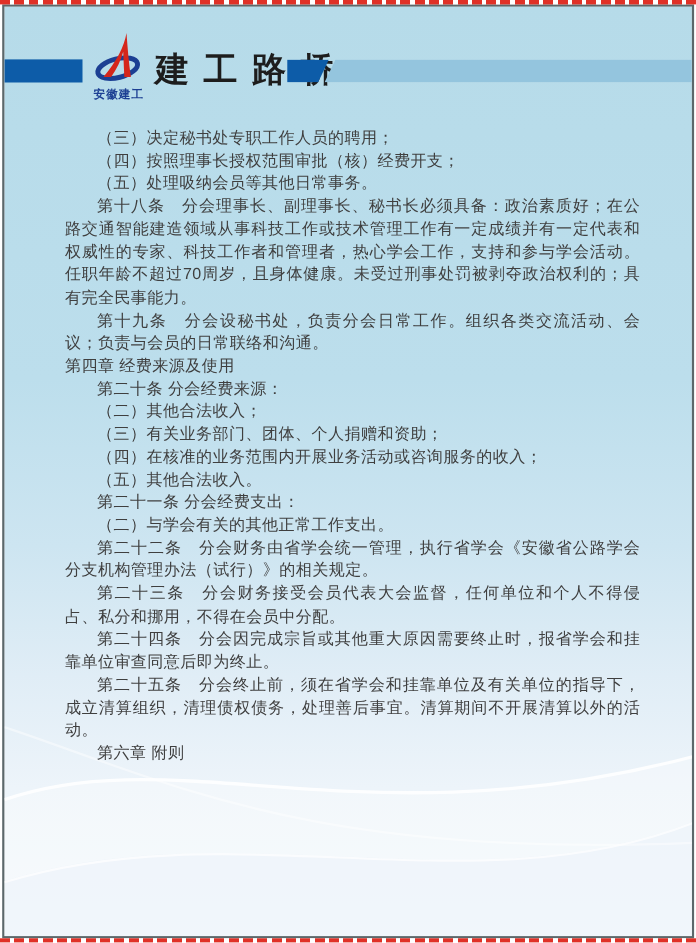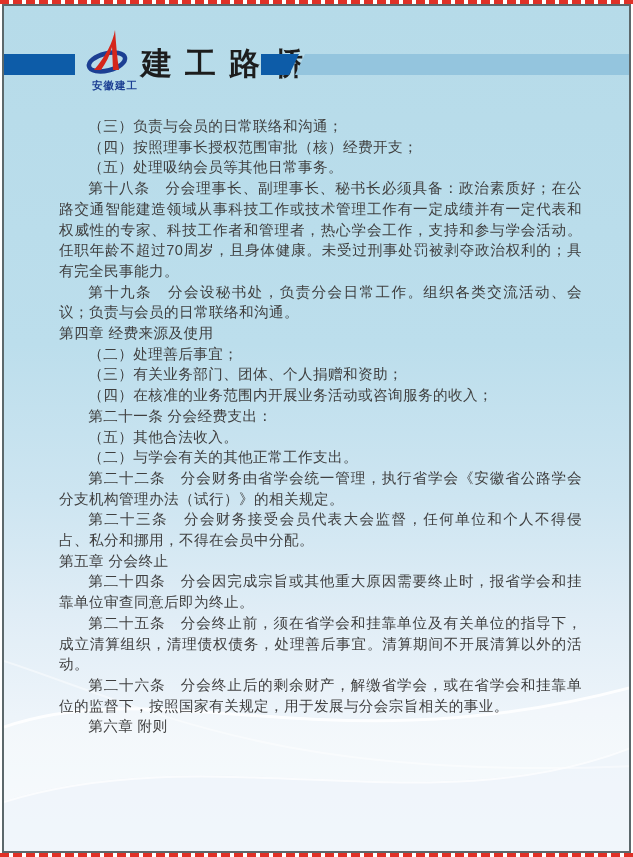--- a/index.html
+++ b/index.html
@@ -35,21 +35,21 @@
     background:var(--bar_dark,#0d5ca8);
     clip-path:polygon(0 0,100% 0,74% 100%,0 100%);
   }
   .bar-right{
     position:absolute;left:288px;top:48px;right:0;height:21px;
     background:var(--bar_light,#94c5de);
     clip-path:polygon(13px 0,100% 0,100% 100%,3px 100%);
   }
   .logo{position:absolute;left:80px;top:23px;width:46px;height:52px;}
   .logo-caption{
-    position:absolute;left:74px;top:73px;width:60px;text-align:right;
+    position:absolute;left:74px;top:73px;width:60px;text-align:center;
     font-size:10.5px;font-weight:bold;color:var(--logo_blue,#1c3f93);letter-spacing:1px;
   }
   .masthead-title{
     position:absolute;left:137px;top:37px;white-space:nowrap;
     font-family:"DejaVu Serif",serif;font-weight:bold;
     font-size:31px;color:#1d1d1d;letter-spacing:13px;
   }
 
   
   .body-text{
@@ -91,38 +91,37 @@
 
     <svg class="waves" viewBox="0 0 629 220" preserveAspectRatio="none">
       <path d="M0,95 C160,40 330,135 629,55 L629,220 L0,220 Z" fill="rgba(255,255,255,0.30)"></path>
       <path d="M0,96 C160,41 330,136 629,56" fill="none" stroke="rgba(255,255,255,0.85)" stroke-width="3"></path>
       <path d="M0,170 C210,105 430,195 629,115 L629,220 L0,220 Z" fill="rgba(235,243,250,0.55)"></path>
       <path d="M0,171 C210,106 430,196 629,116" fill="none" stroke="rgba(255,255,255,0.7)" stroke-width="2"></path>
       <path d="M0,30 C150,80 280,150 629,135" fill="none" stroke="rgba(255,255,255,0.45)" stroke-width="2"></path>
     </svg>
 
     <div class="body-text">
-        <p>（三）负责与会员的日常联络和沟通；</p>
+        <p>（三）决定秘书处专职工作人员的聘用；</p>
         <p>（四）按照理事长授权范围审批（核）经费开支；</p>
         <p>（五）处理吸纳会员等其他日常事务。</p>
         <p>第十八条　分会理事长、副理事长、秘书长必须具备：政治素质好；在公路交通智能建造领域从事科技工作或技术管理工作有一定成绩并有一定代表和权威性的专家、科技工作者和管理者，热心学会工作，支持和参与学会活动。任职年龄不超过70周岁，且身体健康。未受过刑事处罚被剥夺政治权利的；具有完全民事能力。</p>
         <p>第十九条　分会设秘书处，负责分会日常工作。组织各类交流活动、会议；负责与会员的日常联络和沟通。</p>
         <p class="center">第四章 经费来源及使用</p>
-        <p>（二）处理善后事宜；</p>
+        <p>第二十条 分会经费来源：</p>
+        <p>（二）其他合法收入；</p>
         <p>（三）有关业务部门、团体、个人捐赠和资助；</p>
         <p>（四）在核准的业务范围内开展业务活动或咨询服务的收入；</p>
+        <p>（五）其他合法收入。</p>
         <p>第二十一条 分会经费支出：</p>
-        <p>（五）其他合法收入。</p>
         <p>（二）与学会有关的其他正常工作支出。</p>
         <p>第二十二条　分会财务由省学会统一管理，执行省学会《安徽省公路学会分支机构管理办法（试行）》的相关规定。</p>
         <p>第二十三条　分会财务接受会员代表大会监督，任何单位和个人不得侵占、私分和挪用，不得在会员中分配。</p>
-        <p class="center">第五章 分会终止</p>
         <p>第二十四条　分会因完成宗旨或其他重大原因需要终止时，报省学会和挂靠单位审查同意后即为终止。</p>
         <p>第二十五条　分会终止前，须在省学会和挂靠单位及有关单位的指导下，成立清算组织，清理债权债务，处理善后事宜。清算期间不开展清算以外的活动。</p>
-        <p>第二十六条　分会终止后的剩余财产，解缴省学会，或在省学会和挂靠单位的监督下，按照国家有关规定，用于发展与分会宗旨相关的事业。</p>
         <p>第六章 附则</p>
       </div>
 
   </div>
 
   <div class="crop bottom"></div>
 
 </div>
 
 </body></html>

